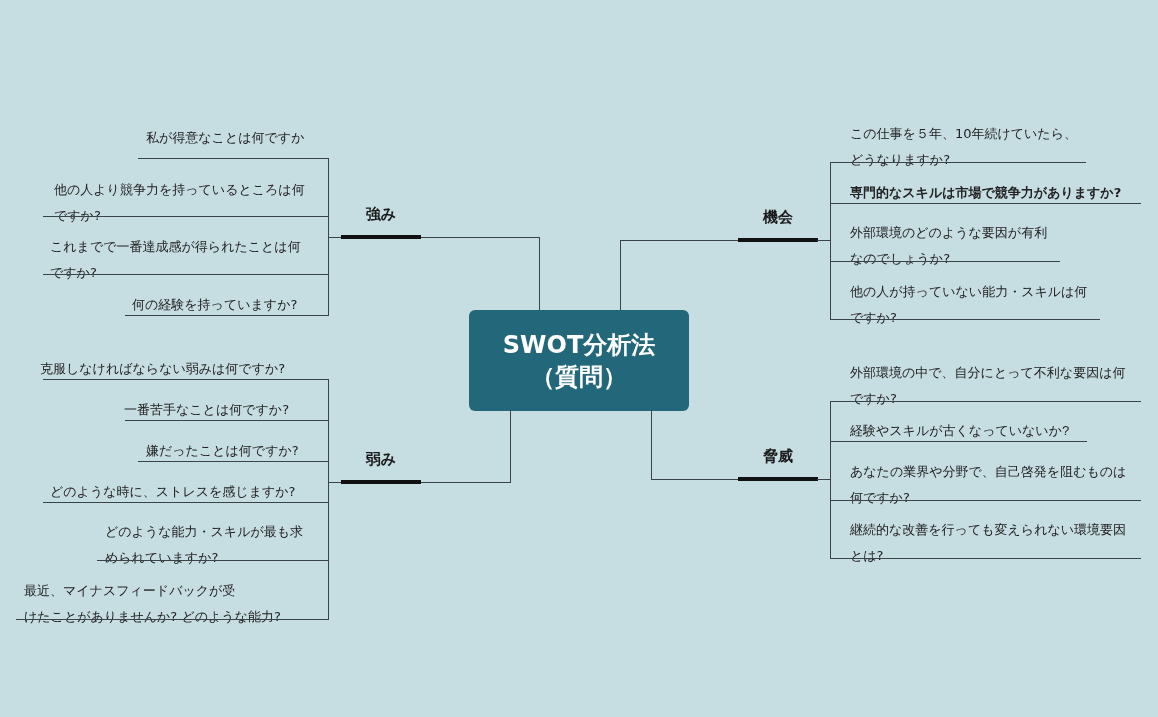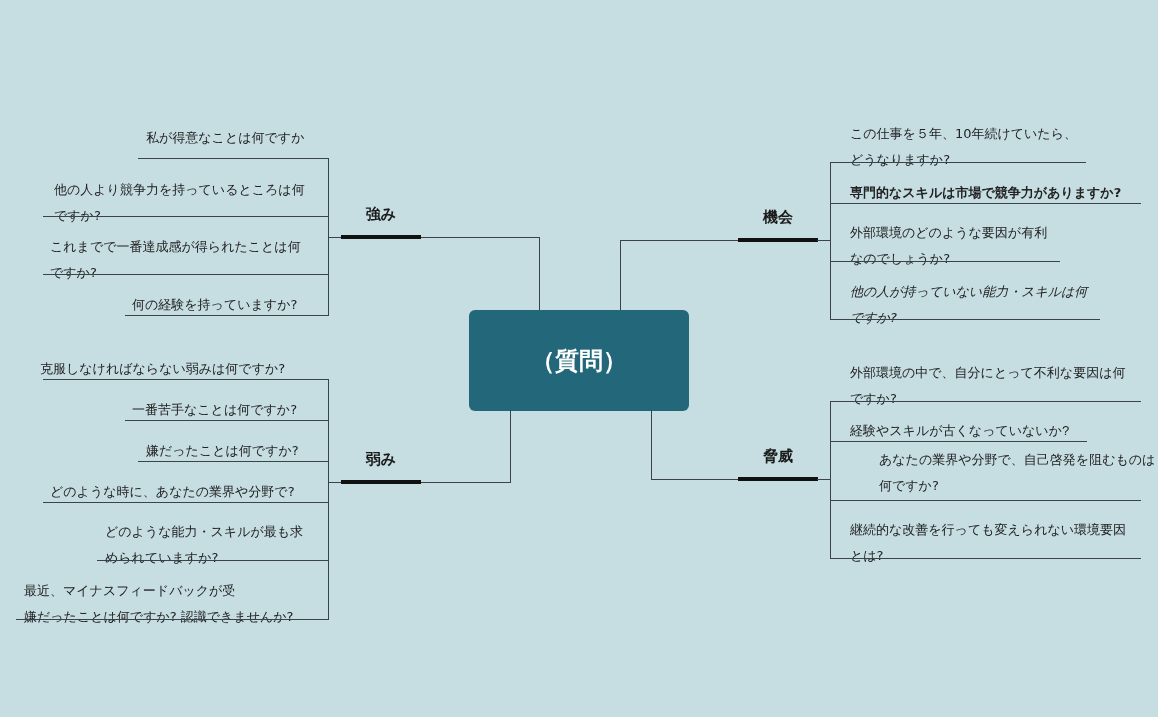--- a/index.html
+++ b/index.html
@@ -26,20 +26,21 @@
   .item {
     position: absolute; font-size: 13px; line-height: 26px; color: #222;
     white-space: pre-line;
   }
   .item.left { text-align: left; }
 </style>
 </head>
 <body>
 
 <div class="central">
+  <div>SWOT分析法</div>
   <div>（質問）</div>
 </div>
 
 <div class="line vline" style="left:539px;top:237px;height:73px;"></div>
 <div class="line hline" style="left:420px;top:237px;width:120px;"></div>
 <div class="bar" style="left:341px;top:235px;width:80px;"></div>
 <div class="topic" style="left:341px;top:205px;">強み</div>
 <div class="line hline" style="left:328px;top:237px;width:13px;"></div>
 <div class="line vline" style="left:328px;top:158px;height:158px;"></div>
 
@@ -56,62 +57,62 @@
 
 <div class="line vline" style="left:510px;top:410px;height:73px;"></div>
 <div class="line hline" style="left:420px;top:482px;width:91px;"></div>
 <div class="bar" style="left:341px;top:480px;width:80px;"></div>
 <div class="topic" style="left:341px;top:450px;">弱み</div>
 <div class="line hline" style="left:328px;top:482px;width:13px;"></div>
 <div class="line vline" style="left:328px;top:379px;height:241px;"></div>
 
 <div class="item" style="left:40px;top:356px;">克服しなければならない弱みは何ですか?</div>
 <div class="line hline" style="left:43px;top:379px;width:286px;"></div>
-<div class="item" style="left:132px;top:397px;">一番苦手なことは何ですか?</div>
+<div class="item" style="left:124px;top:397px;">一番苦手なことは何ですか?</div>
 <div class="line hline" style="left:125px;top:420px;width:204px;"></div>
 <div class="item" style="left:146px;top:438px;">嫌だったことは何ですか?</div>
 <div class="line hline" style="left:138px;top:461px;width:191px;"></div>
-<div class="item" style="left:50px;top:479px;">どのような時に、あなたの業界や分野で?</div>
+<div class="item" style="left:50px;top:479px;">どのような時に、ストレスを感じますか?</div>
 <div class="line hline" style="left:43px;top:502px;width:286px;"></div>
 <div class="item" style="left:105px;top:519px;">どのような能力・スキルが最も求
 められていますか?</div>
 <div class="line hline" style="left:97px;top:560px;width:232px;"></div>
 <div class="item" style="left:24px;top:578px;">最近、マイナスフィードバックが受
-嫌だったことは何ですか?  認識できませんか?</div>
+けたことがありませんか?  どのような能力?</div>
 <div class="line hline" style="left:16px;top:619px;width:313px;"></div>
 
 <div class="line vline" style="left:620px;top:240px;height:70px;"></div>
 <div class="line hline" style="left:620px;top:240px;width:118px;"></div>
 <div class="bar" style="left:738px;top:238px;width:80px;"></div>
 <div class="topic" style="left:738px;top:208px;">機会</div>
 <div class="line hline" style="left:817px;top:240px;width:13px;"></div>
 <div class="line vline" style="left:830px;top:162px;height:158px;"></div>
 
 <div class="item left" style="left:850px;top:121px;">この仕事を５年、10年続けていたら、
 どうなりますか?</div>
 <div class="line hline" style="left:830px;top:162px;width:256px;"></div>
 <div class="item left" style="left:850px;top:180px;font-weight:bold;">専門的なスキルは市場で競争力がありますか?</div>
 <div class="line hline" style="left:830px;top:203px;width:311px;"></div>
 <div class="item left" style="left:850px;top:220px;">外部環境のどのような要因が有利
 なのでしょうか?</div>
 <div class="line hline" style="left:830px;top:261px;width:230px;"></div>
-<div class="item left" style="left:850px;top:279px;font-style:italic;">他の人が持っていない能力・スキルは何
+<div class="item left" style="left:850px;top:279px;">他の人が持っていない能力・スキルは何
 ですか?</div>
 <div class="line hline" style="left:830px;top:319px;width:270px;"></div>
 
 <div class="line vline" style="left:651px;top:410px;height:70px;"></div>
 <div class="line hline" style="left:651px;top:479px;width:87px;"></div>
 <div class="bar" style="left:738px;top:477px;width:80px;"></div>
 <div class="topic" style="left:738px;top:447px;text-align:center;">脅威</div>
 <div class="line hline" style="left:817px;top:479px;width:13px;"></div>
 <div class="line vline" style="left:830px;top:401px;height:158px;"></div>
 
 <div class="item left" style="left:850px;top:360px;">外部環境の中で、自分にとって不利な要因は何
 ですか?</div>
 <div class="line hline" style="left:830px;top:401px;width:311px;"></div>
 <div class="item left" style="left:850px;top:419px;font-family:Liberation Mono, monospace;">経験やスキルが古くなっていないか?</div>
 <div class="line hline" style="left:830px;top:441px;width:257px;"></div>
-<div class="item left" style="left:850px;top:447px;margin-left:29px;">あなたの業界や分野で、自己啓発を阻むものは
+<div class="item left" style="left:850px;top:459px;">あなたの業界や分野で、自己啓発を阻むものは
 何ですか?</div>
 <div class="line hline" style="left:830px;top:500px;width:311px;"></div>
 <div class="item left" style="left:850px;top:517px;">継続的な改善を行っても変えられない環境要因
 とは?</div>
 <div class="line hline" style="left:830px;top:558px;width:311px;"></div>
 
 </body></html>

